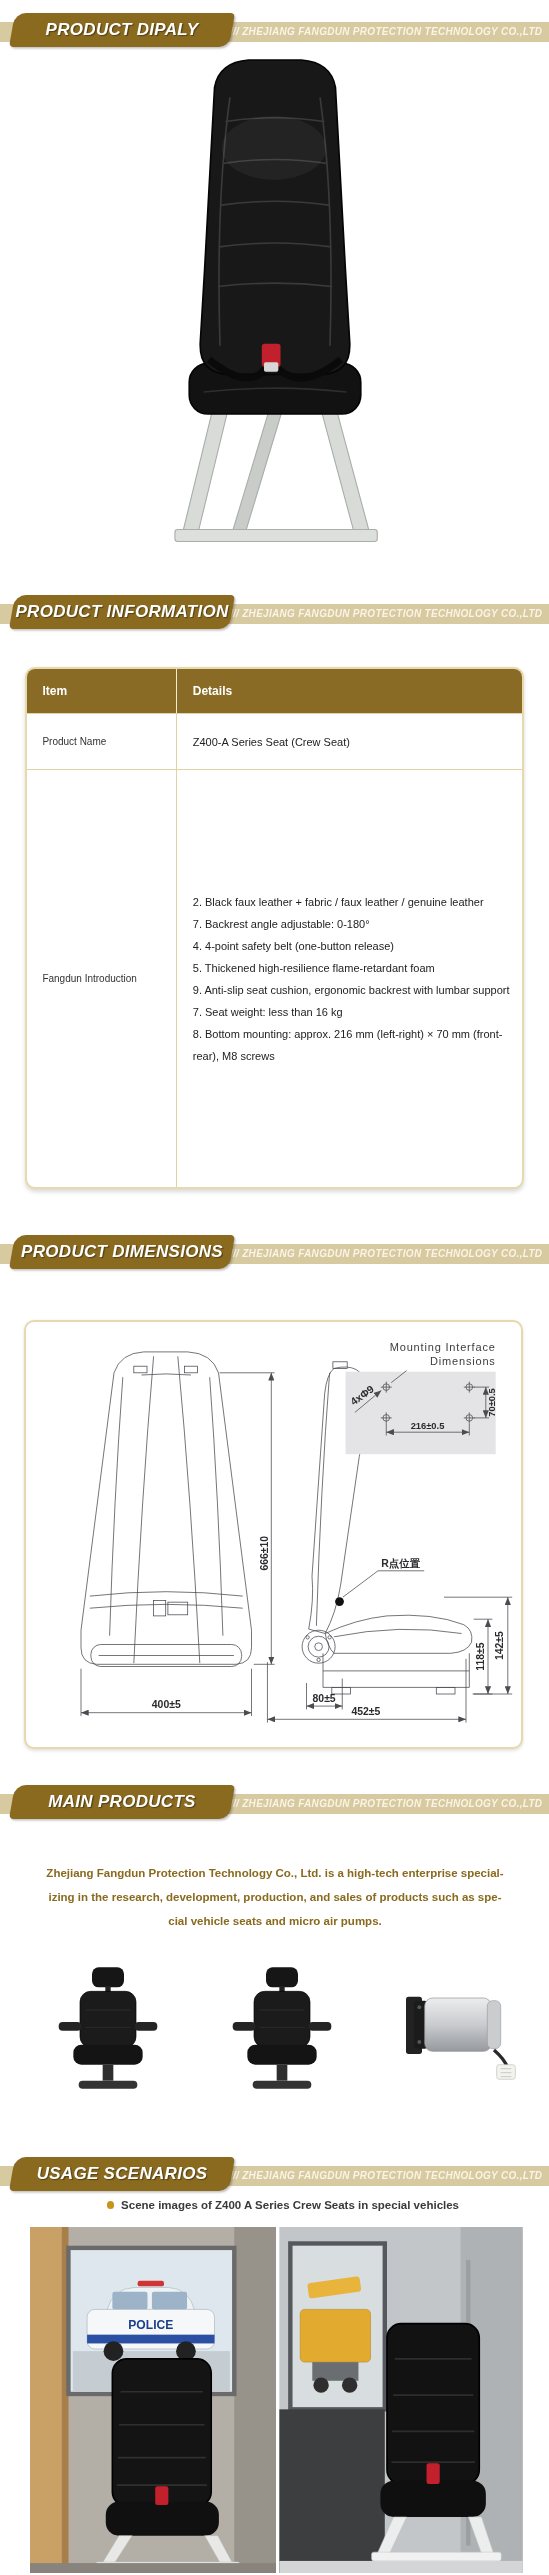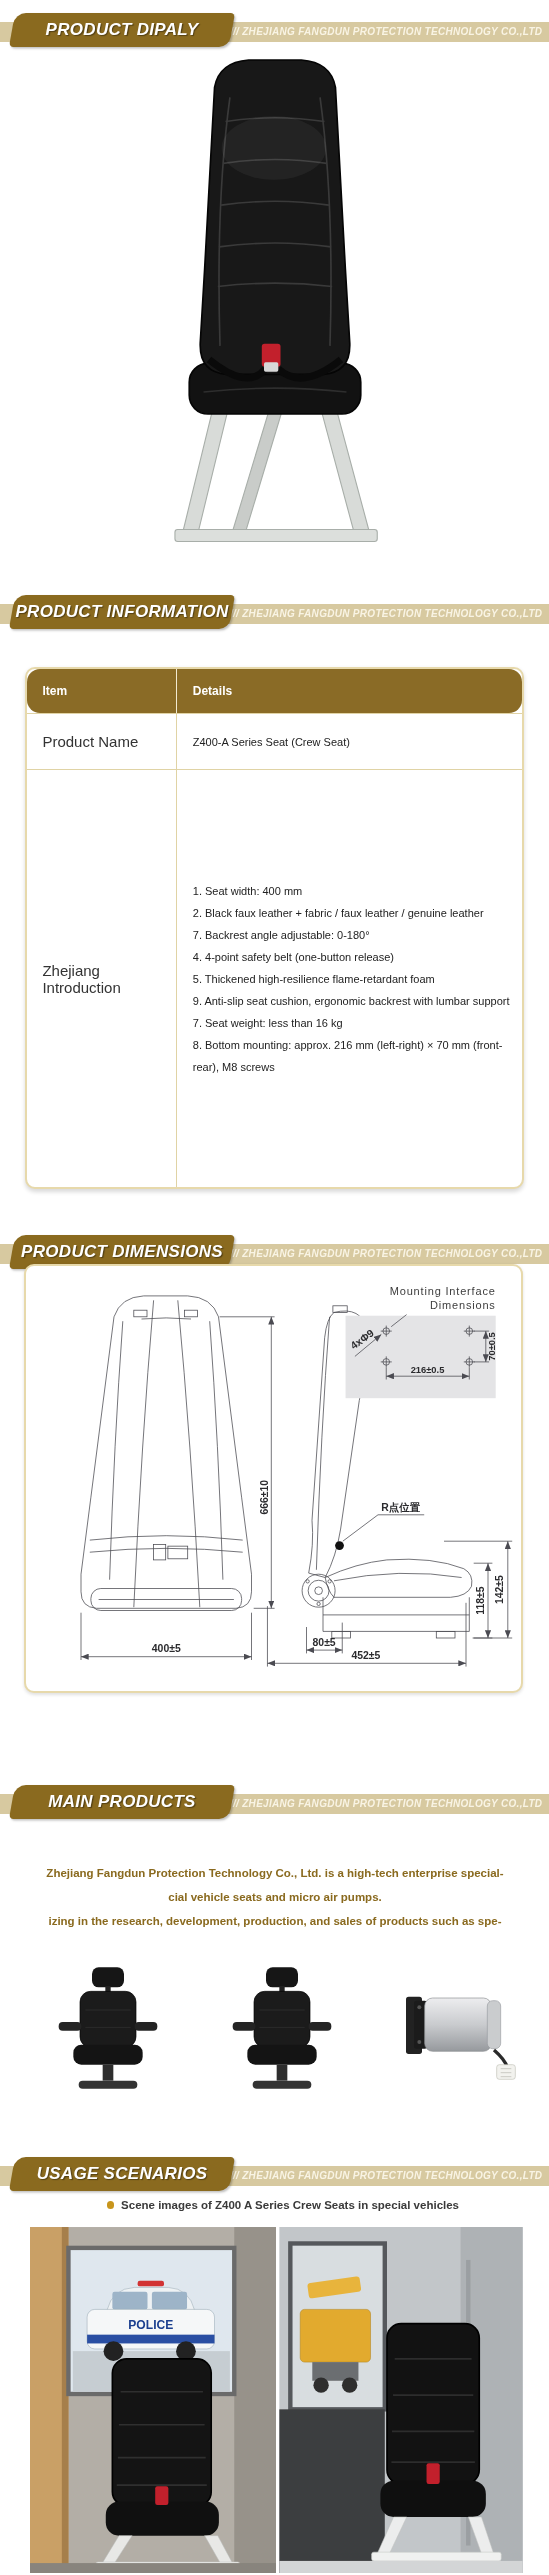--- a/index.html
+++ b/index.html
@@ -11,33 +11,33 @@
              font-size:10px;letter-spacing:0.3px;color:rgba(255,252,240,.85);white-space:nowrap;}
   .ribbon{position:absolute;left:12px;top:-8.8px;width:220px;height:34px;background:#8a6a1f;
           transform:skewX(-10deg);border-radius:11px 4.4px 10px 4.4px;box-shadow:1.6px 1.6px 2.2px rgba(0,0,0,.25);}
   .ribbon-text{position:absolute;left:0;right:0;top:0;bottom:0;display:flex;align-items:center;justify-content:center;
           transform:skewX(10deg);color:#fff;font-weight:bold;font-style:italic;font-size:17px;
           letter-spacing:0.3px;text-shadow:1.1px 1.1px 1.1px rgba(0,0,0,.4);white-space:nowrap;}
   
   .info-table{position:absolute;left:25px;top:667px;width:495px;height:518px;border:2.2px solid #e7d9ab;
           border-radius:10px;overflow:hidden;background:#fff;box-shadow:0 2.2px 4.4px rgba(0,0,0,.15);
           display:flex;flex-direction:column;}
-  .t-head{display:flex;height:44px;background:#8a6b26;color:#fff;flex:0 0 auto;border-radius:13px;}
+  .t-head{display:flex;height:44px;background:#8a6b26;color:#fff;flex:0 0 auto;}
   .t-head .c1{width:134px;border-right:1.1px solid #f2ead2;display:flex;align-items:center;padding-left:15.4px;
           font-size:12px;font-weight:bold;}
   .t-head .c2{flex:1;display:flex;align-items:center;padding-left:15.4px;font-size:12px;font-weight:bold;}
   .t-row{display:flex;border-top:1.1px solid #e0d3a5;}
   .t-row .c1{width:134px;border-right:1.1px solid #e0d3a5;display:flex;align-items:center;padding-left:15.4px;
-          font-size:15px;color:#333;}
+          font-size:10px;color:#333;}
   .t-row .c2{flex:1;display:flex;align-items:center;padding-left:15.4px;padding-right:9px;font-size:11px;color:#222;}
   .row-name{height:55px;flex:0 0 auto;}
   .row-intro{flex:1;}
   .intro-list div{line-height:22px;font-size:11px;color:#222;}
   
-  .dim-box{position:absolute;left:24px;top:1264px;width:495px;height:425px;border:2.2px solid #e7d9ab;
+  .dim-box{position:absolute;left:24px;top:1320px;width:495px;height:425px;border:2.2px solid #e7d9ab;
            border-radius:10px;background:#fff;box-shadow:0 1.6px 3.3px rgba(0,0,0,.12);}
   .dim-box svg{position:absolute;left:0;top:0;}
   
   .company-desc{position:absolute;left:27.5px;top:1861px;width:495px;text-align:center;color:#8a6a1f;
            font-weight:bold;font-size:11.5px;line-height:24px;}
   
   .usage-caption{position:absolute;left:8px;top:2199px;width:550px;display:flex;align-items:center;
            justify-content:center;gap:7px;}
   .bullet-dot{width:7.1px;height:7.1px;border-radius:50%;background:#c8951c;flex:0 0 auto;}
   .usage-caption span.cap{font-size:11.5px;font-weight:bold;color:#3a3a3a;}
@@ -99,24 +99,23 @@
   <div class="info-table">
     <div class="t-head">
       <div class="c1">Item</div>
       <div class="c2">Details</div>
     </div>
     <div class="t-row row-name">
       <div class="c1">Product Name</div>
       <div class="c2">Z400-A Series Seat (Crew Seat)</div>
     </div>
     <div class="t-row row-intro">
-      <div class="c1">Zhejiang Introduction</div>
+      <div class="c1">Fangdun Introduction</div>
       <div class="c2">
         <div class="intro-list">
-          <div>1. Seat width: 400 mm</div>
           <div>2. Black faux leather + fabric / faux leather / genuine leather</div>
           <div>7. Backrest angle adjustable: 0-180°</div>
           <div>4. 4-point safety belt (one-button release)</div>
           <div>5. Thickened high-resilience flame-retardant foam</div>
           <div>9. Anti-slip seat cushion, ergonomic backrest with lumbar support</div>
           <div>7. Seat weight: less than 16 kg</div>
           <div>8. Bottom mounting: approx. 216 mm (left-right) × 70 mm (front-rear), M8 screws</div>
         </div>
       </div>
     </div>
@@ -237,22 +236,22 @@
 
   <div class="band" style="top:1794px">
     <span class="watermark">/////////////// ZHEJIANG FANGDUN PROTECTION TECHNOLOGY CO.,LTD</span>
     <div class="ribbon">
       <span class="ribbon-text">MAIN PRODUCTS</span>
     </div>
   </div>
 
   <div class="company-desc">
     <div>Zhejiang Fangdun Protection Technology Co., Ltd. is a high-tech enterprise special-</div>
+    <div>izing in the research, development, production, and sales of products such as spe-</div>
     <div>cial vehicle seats and micro air pumps.</div>
-    <div>izing in the research, development, production, and sales of products such as spe-</div>
   </div>
 
   <svg class="photo" style="left:34px;top:1958px" width="148" height="140" viewBox="0 0 200 210">
     <rect x="76" y="14" width="48" height="30" rx="10" fill="#161616"></rect>
     <rect x="96" y="42" width="8" height="10" fill="#222"></rect>
     <rect x="58" y="50" width="84" height="84" rx="16" fill="#1b1b1b" stroke="#000"></rect>
     <path d="M66,78 L134,78 M66,104 L134,104" stroke="#333" fill="none"></path>
     <rect x="26" y="96" width="34" height="13" rx="6" fill="#242424"></rect>
     <rect x="140" y="96" width="34" height="13" rx="6" fill="#242424"></rect>
     <rect x="48" y="130" width="104" height="30" rx="12" fill="#141414"></rect>

